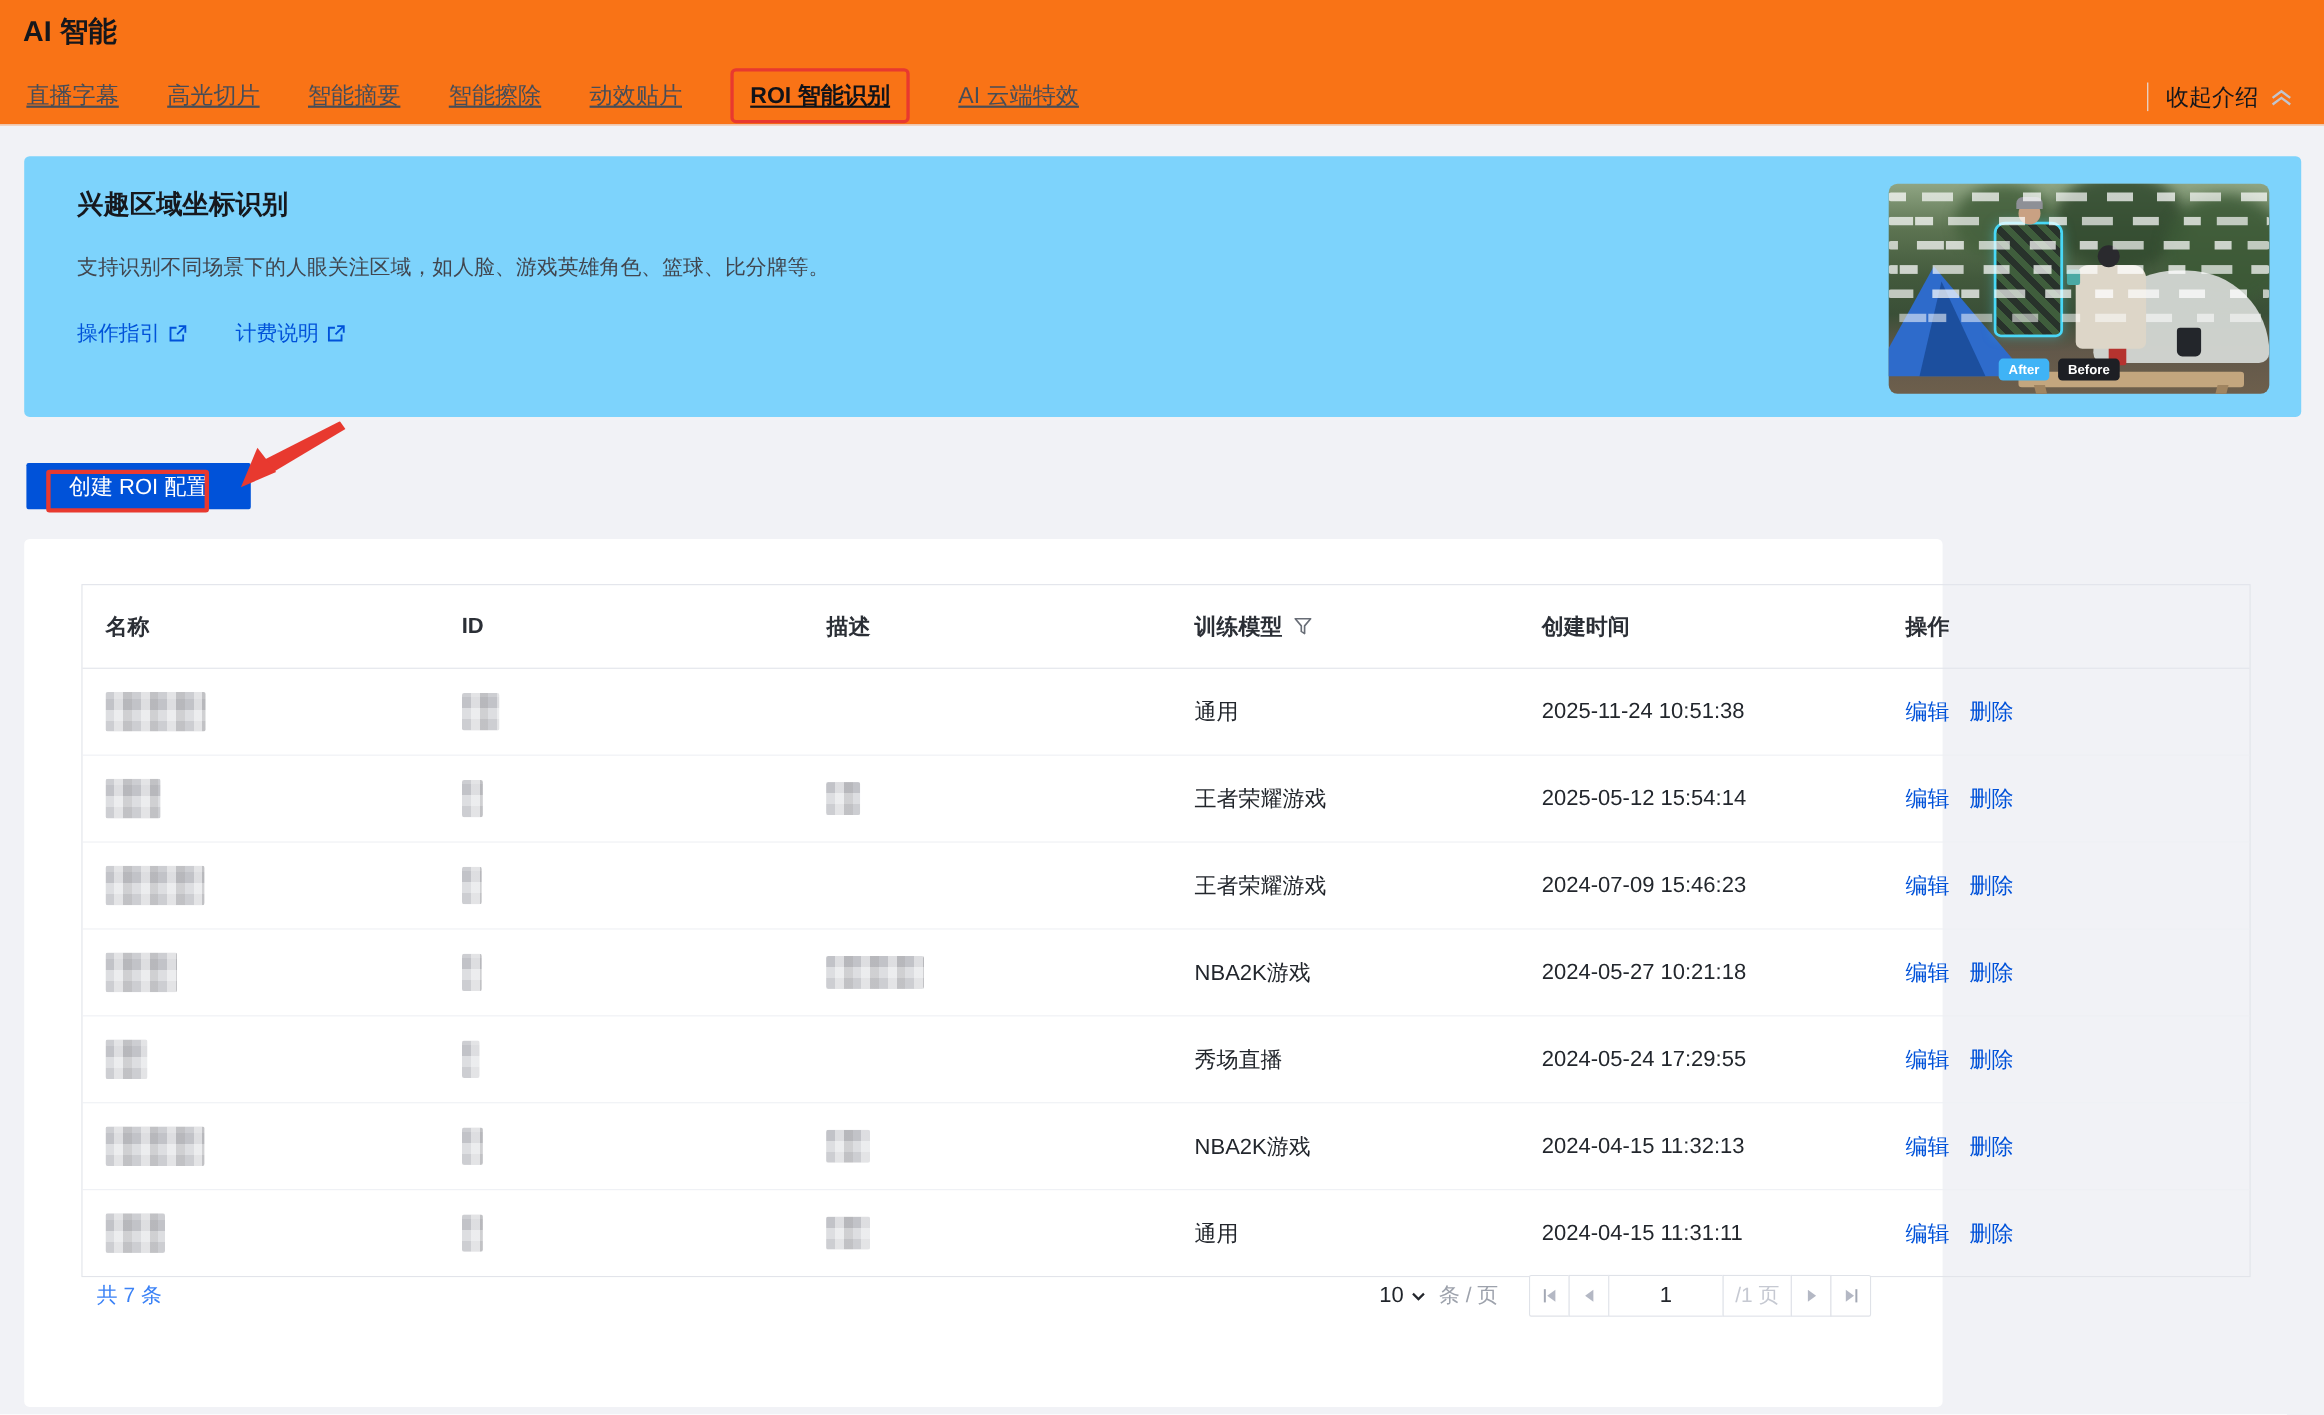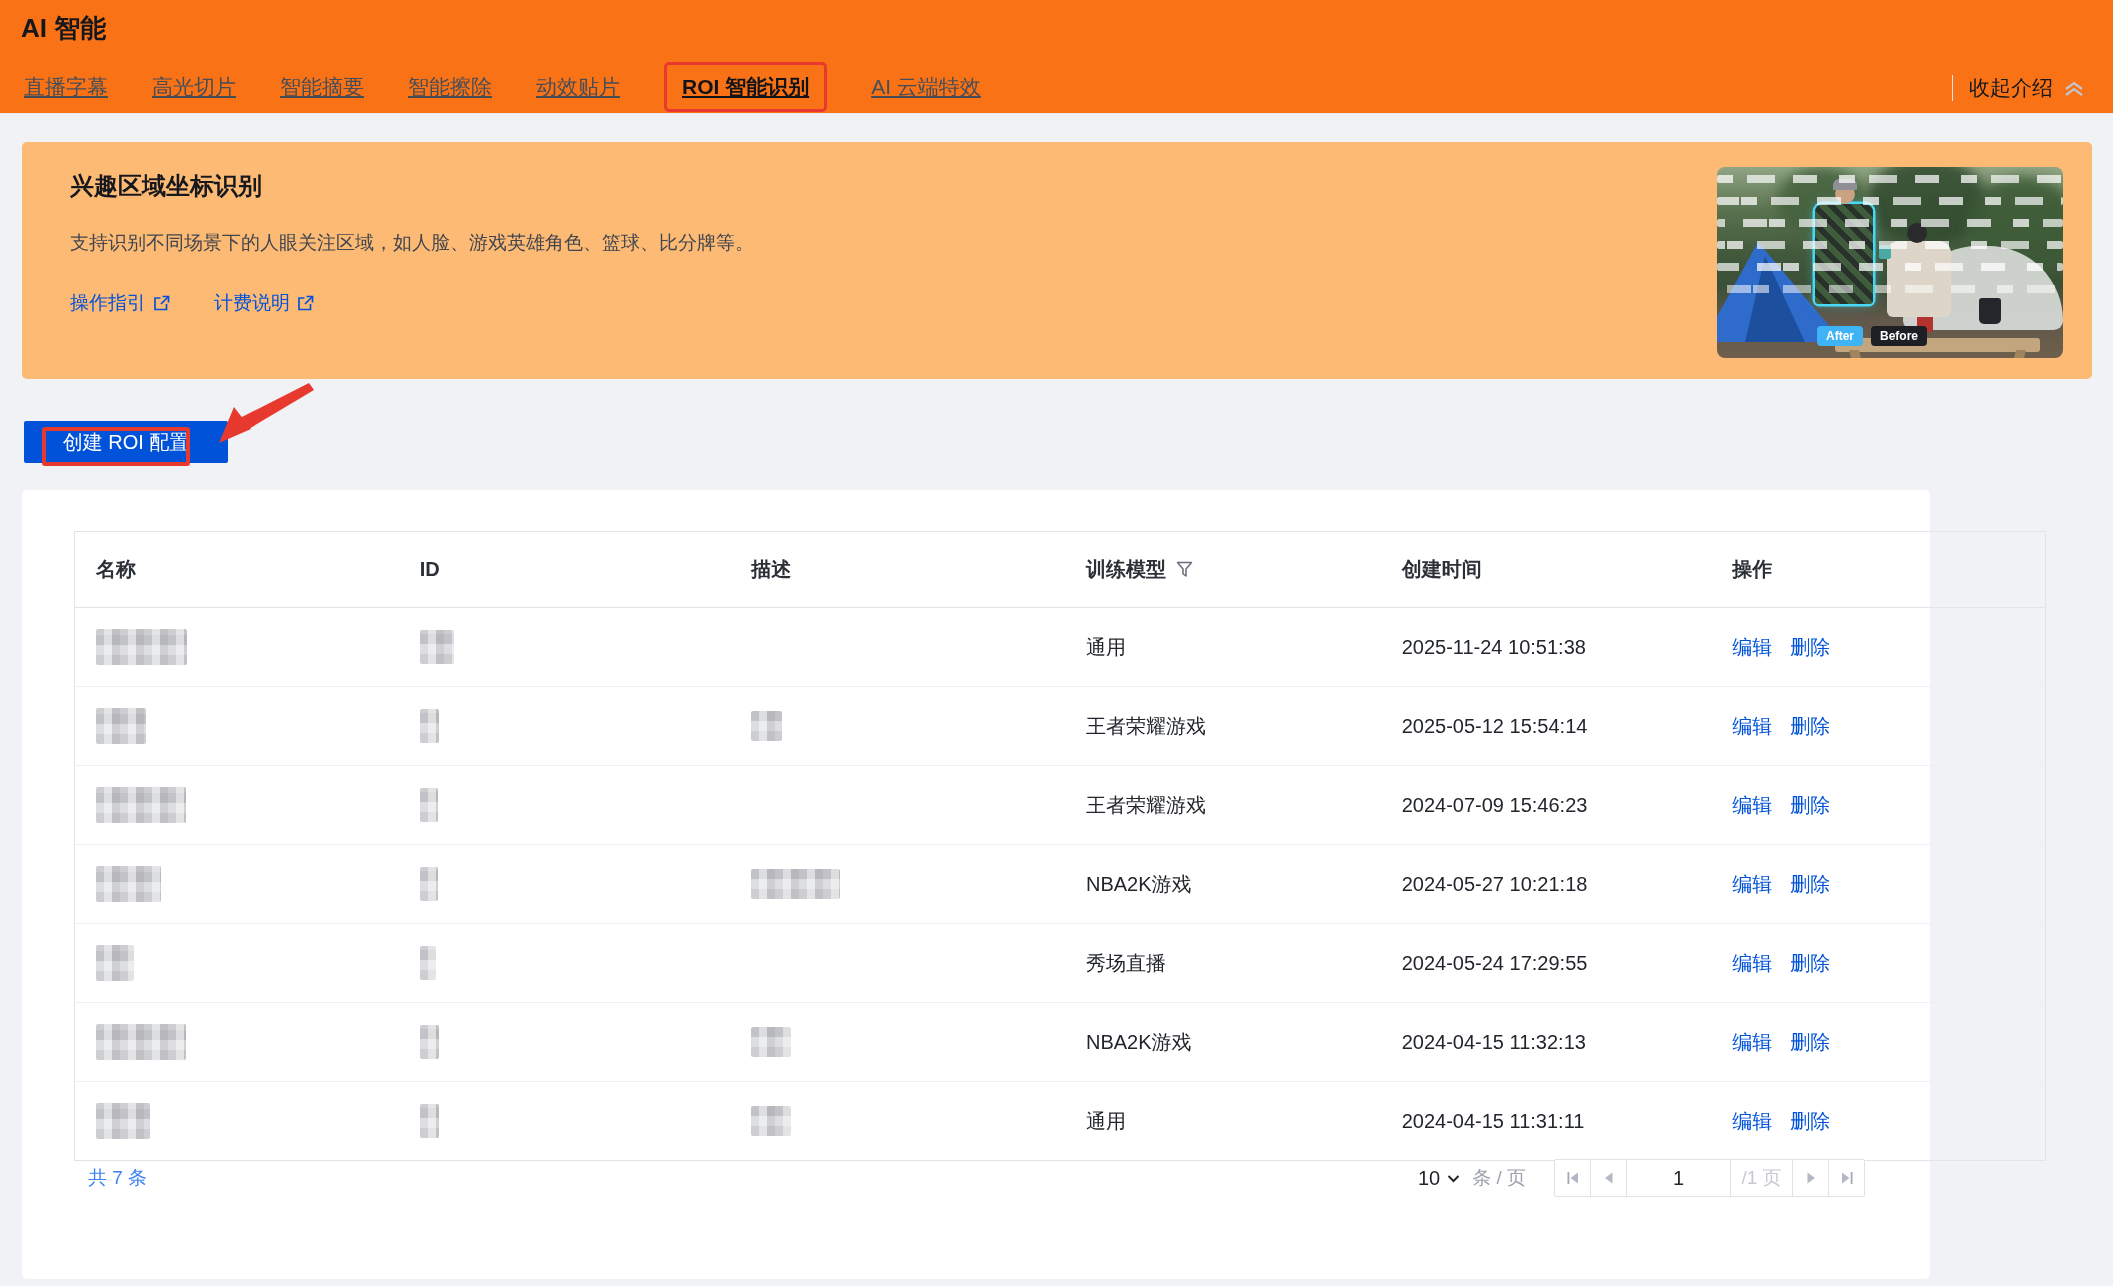--- a/index.html
+++ b/index.html
@@ -14,21 +14,21 @@
   .page-title{position:absolute;left:21px;top:11px;font-size:26px;font-weight:700;color:#15171c;}
   .tabs{position:absolute;left:24px;top:62px;height:50px;display:flex;align-items:center;gap:44px;}
   .tab{font-size:21px;color:#474d57;white-space:nowrap;cursor:pointer;text-decoration:underline;}
   .tab.active{font-weight:700;color:#111318;border:3px solid #e8392f;border-radius:5px;padding:8px 15px;}
   .collapse-ctl{position:absolute;right:28px;top:74px;display:flex;align-items:center;gap:10px;cursor:pointer;}
   .collapse-divider{width:1px;height:26px;background:#e4e6eb;margin-right:6px;}
   .collapse-label{font-size:21px;color:#15171c;}
   
   .page-bg{position:absolute;left:0;top:114px;width:2113px;height:1172px;background:#f1f2f6;}
   
-  .intro-card{position:absolute;left:22px;top:142px;width:2070px;height:237px;background:#fdba74;border-radius:5px;text-decoration:underline;}
+  .intro-card{position:absolute;left:22px;top:142px;width:2070px;height:237px;background:#7dd3fc;border-radius:5px;text-decoration:underline;}
   .intro-title{position:absolute;left:48px;top:28px;font-size:24px;font-weight:700;color:#16181d;}
   .intro-desc{position:absolute;left:48px;top:88px;font-size:19px;color:#41464f;}
   .intro-links{position:absolute;left:48px;top:148px;display:flex;gap:44px;}
   .text-link{display:flex;align-items:center;gap:7px;color:#0052d9;font-size:19px;cursor:pointer;text-decoration:none;}
   
   .promo{position:absolute;right:29px;top:25px;width:346px;height:191px;border-radius:8px;overflow:hidden;
     background:linear-gradient(180deg,#8fa583 0%,#5c7351 22%,#42593c 45%,#3a4f37 62%,#62584a 80%,#6d5f4c 100%);}
   .tree{position:absolute;border-radius:50%;background:#31492e;filter:blur(6px);opacity:.85;}
   .t1{left:150px;top:-10px;width:120px;height:90px;}
   .t2{left:250px;top:10px;width:110px;height:100px;background:#3c5a37;}
@@ -62,21 +62,21 @@
   .pill{position:absolute;bottom:12px;height:20px;display:flex;align-items:center;justify-content:center;
     font-size:12px;font-weight:700;color:#fff;border-radius:4px;padding:0 9px;}
   .pill-after{left:100px;background:#3fb3f6;}
   .pill-before{left:154px;background:#1d1f24;}
   
   .create-btn{position:absolute;left:24px;top:421px;width:204px;height:42px;background:#0052d9;color:#fff;
     font-size:20px;display:flex;align-items:center;justify-content:center;border:none;border-radius:2px;cursor:pointer;}
   .anno-box{position:absolute;left:42px;top:427px;width:148px;height:39px;border:4px solid #e8392f;border-radius:3px;box-sizing:border-box;pointer-events:none;}
   .anno-arrow{position:absolute;left:205px;top:383px;pointer-events:none;}
   
-  .table-card{position:absolute;left:22px;top:490px;width:1908px;height:789px;background:#fff;border-radius:5px;}
+  .table-card{position:absolute;left:22px;top:490px;width:1744px;height:789px;background:#fff;border-radius:5px;}
   .tbl{position:absolute;left:52px;top:41px;width:1972px;border:1px solid #e2e4ea;box-sizing:border-box;}
   .thead{display:flex;align-items:center;height:75px;border-bottom:1px solid #e2e4ea;}
   .th{font-size:20px;font-weight:700;color:#2b2f36;box-sizing:border-box;padding-left:21px;display:flex;align-items:center;gap:10px;}
   .tr{display:flex;align-items:center;height:78px;border-bottom:1px solid #eef0f4;}
   .tr:last-child{border-bottom:none;}
   .td{box-sizing:border-box;padding-left:21px;font-size:20px;color:#22262c;display:flex;align-items:center;}
   .c1{width:324px;} .c2{width:332px;} .c3{width:335px;} .c4{width:316px;} .c5{width:331px;} .c6{width:334px;}
   .mosaic{border-radius:2px;
     background-image:
       repeating-linear-gradient(90deg,rgba(255,255,255,0) 0 8px,rgba(255,255,255,.45) 8px 16px,rgba(90,85,80,.10) 16px 24px),

